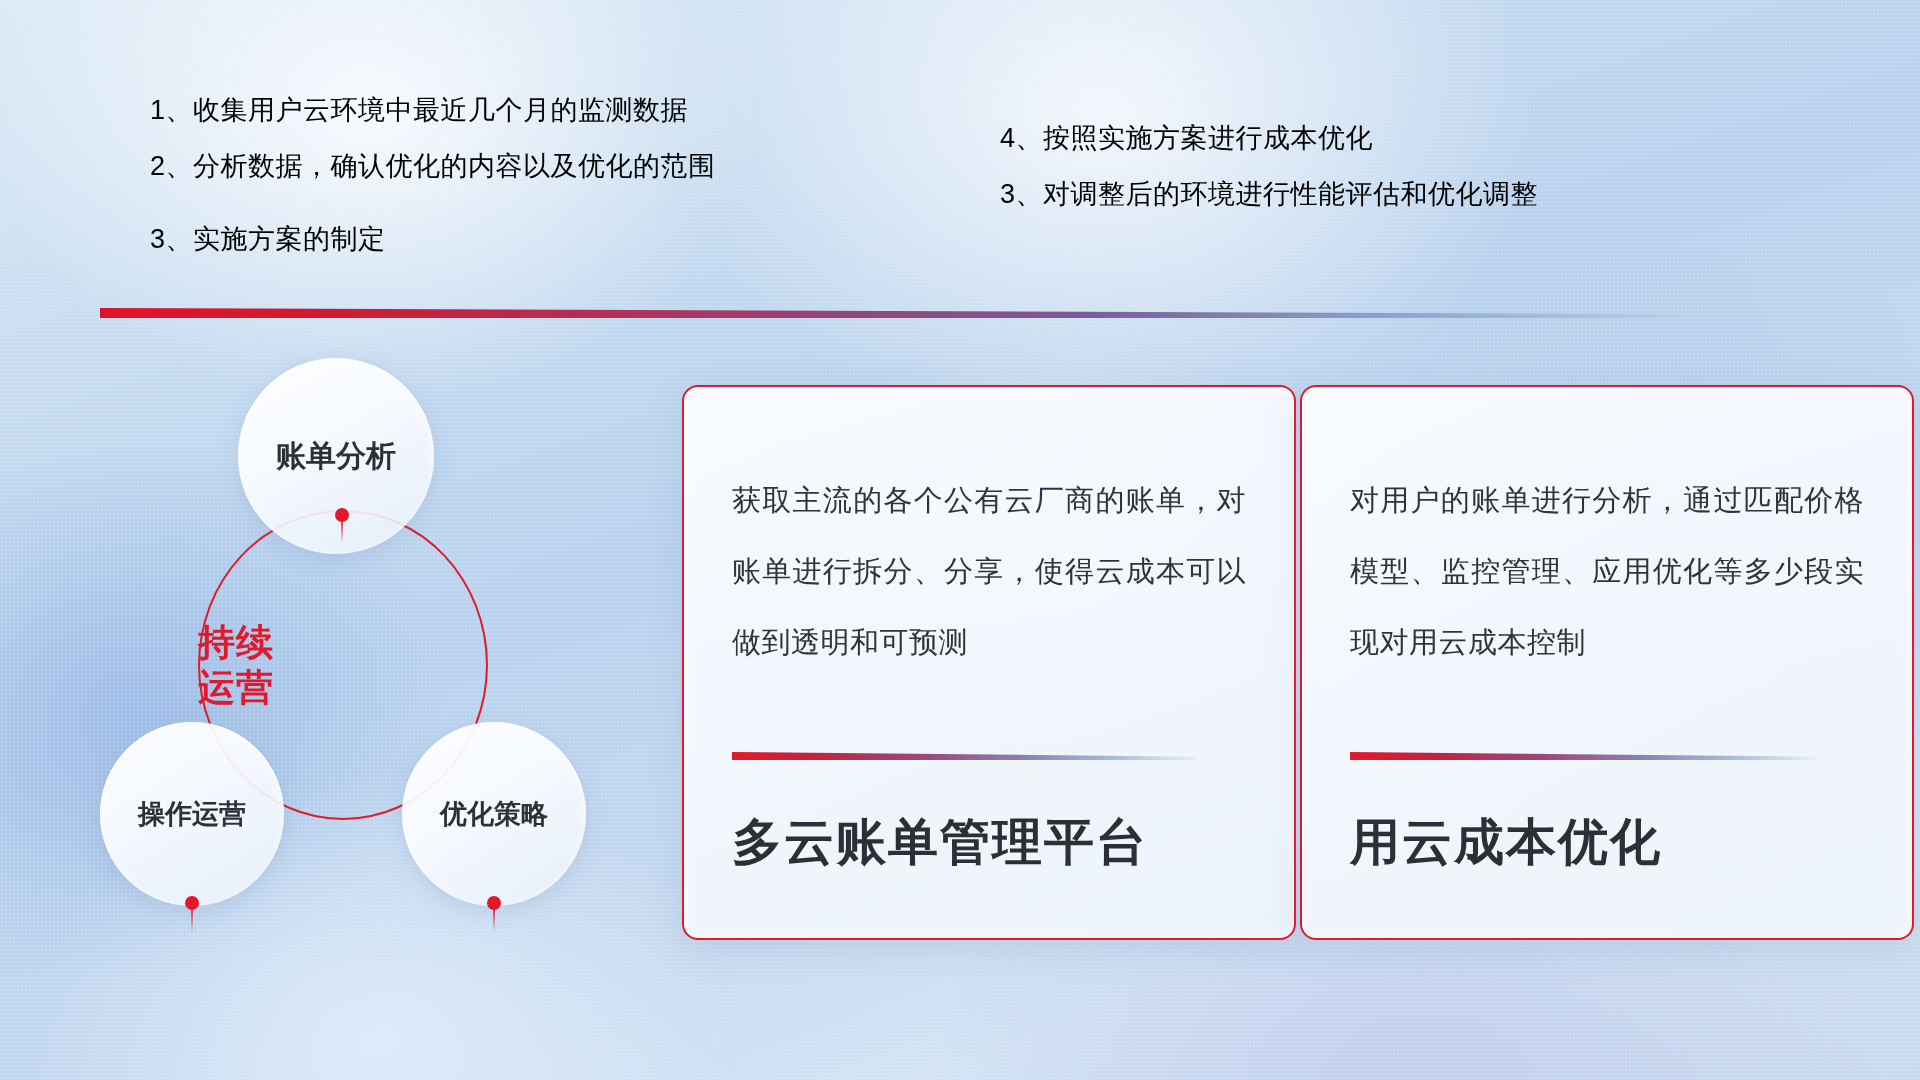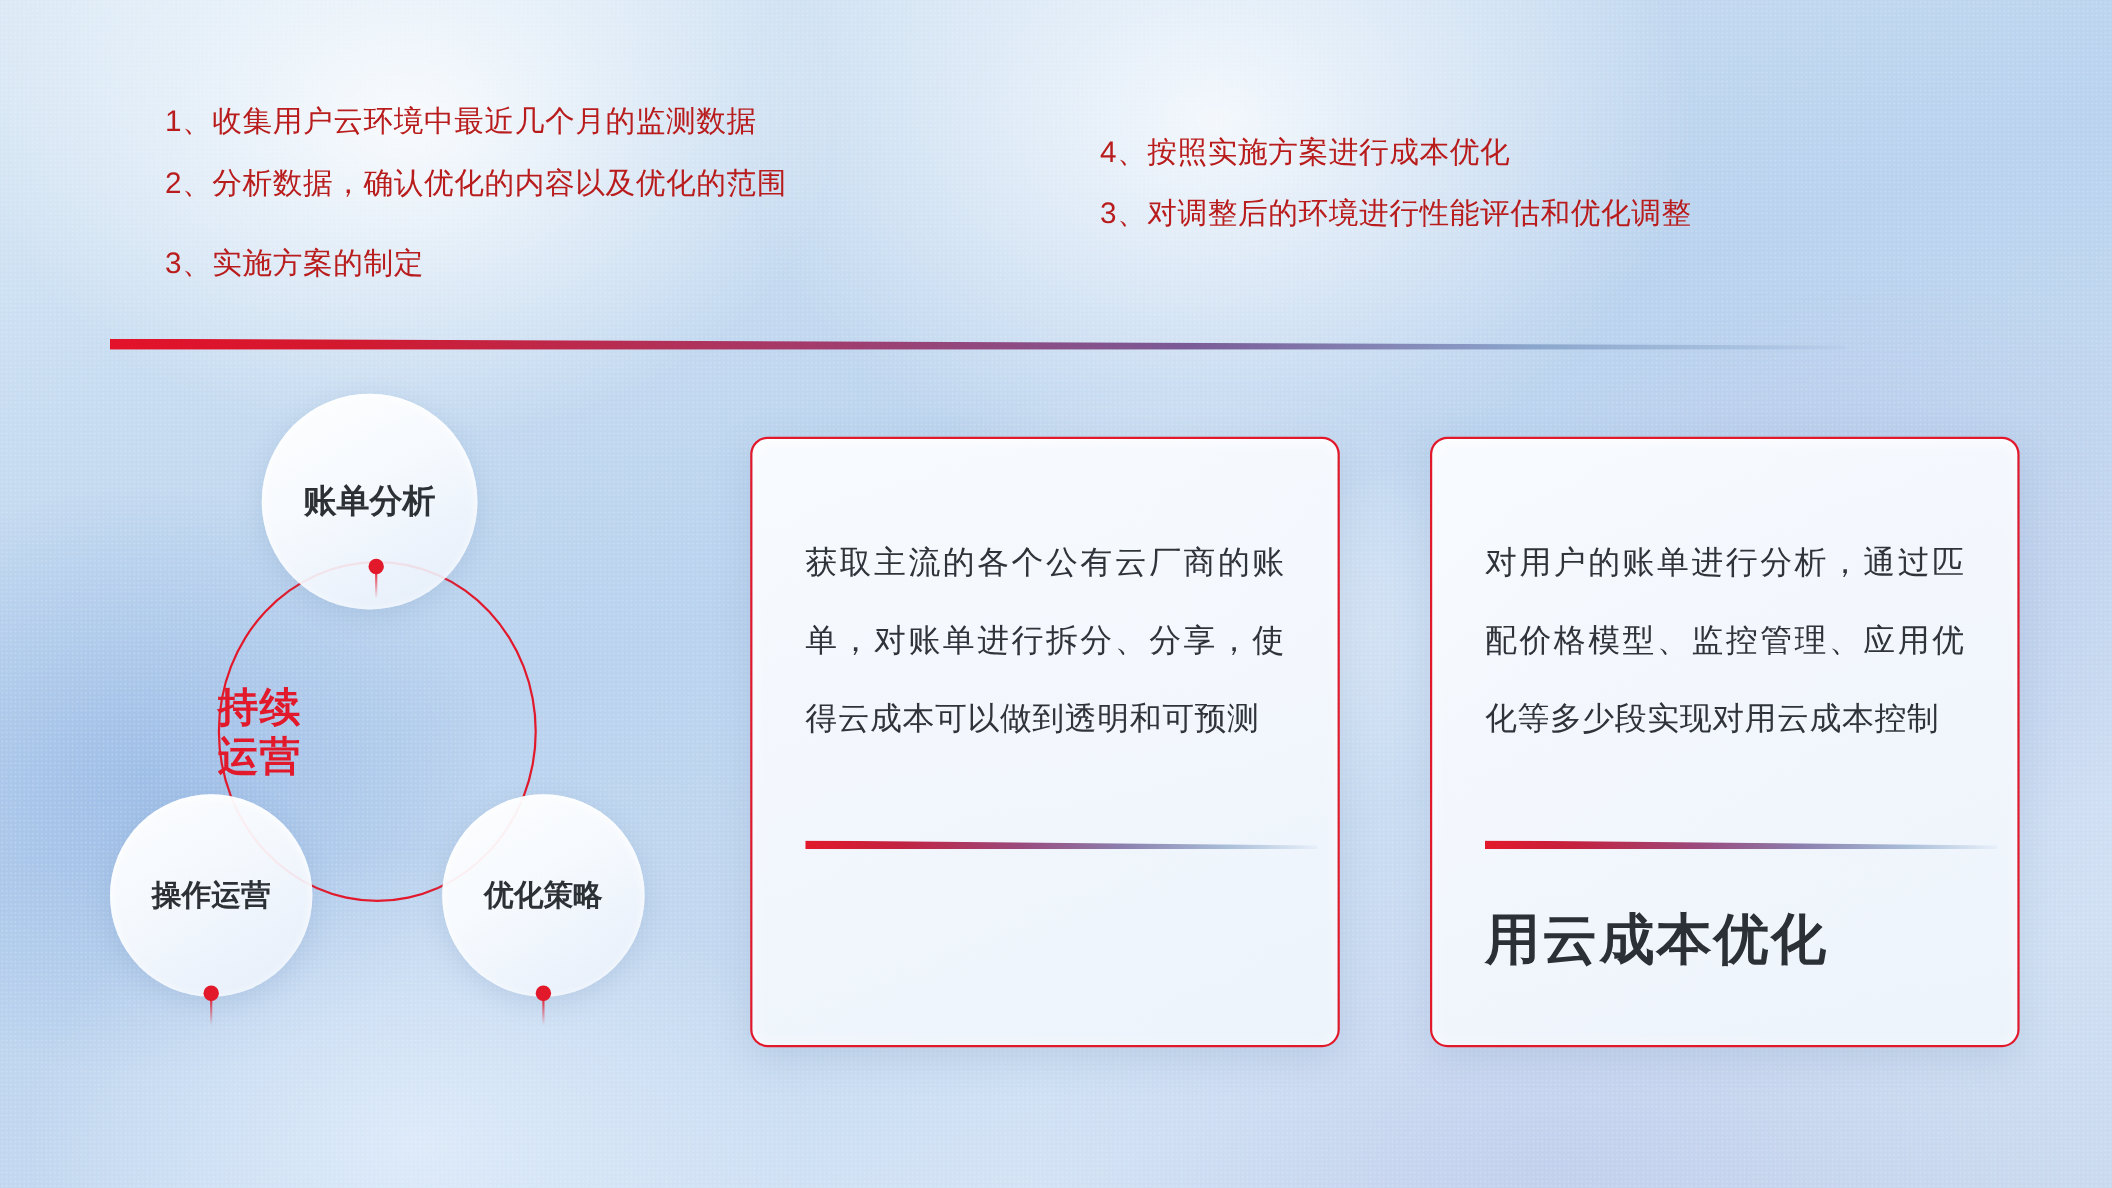--- a/index.html
+++ b/index.html
@@ -49,21 +49,21 @@
   .grain{
     position:absolute;inset:0;opacity:.30;
     background-image:radial-gradient(rgba(255,255,255,.55) 1px, rgba(255,255,255,0) 1px);
     background-size:4px 4px;
   }
 
   
   #steps{position:absolute;left:0;top:92px;width:1920px;height:160px;}
   .step{
     position:absolute;
-    color:#b91c1c;
+    color:#000000;
     font-size:27px;
     letter-spacing:.5px;
     white-space:nowrap;
   }
   .col-left .step{left:150px;}
   .col-right .step{left:1000px;}
   .s1{top:0px;}  .s2{top:56px;} .s3{top:112px;margin-top:17px;}
   .r1{top:28px;} .r2{top:84px;}
 
   
@@ -120,21 +120,21 @@
     width:2px;height:26px;
     background:linear-gradient(180deg,#e2192b,rgba(226,25,43,0));
   }
   .dot-top{left:245px;top:158px;}
   .dot-bl{left:95px;top:546px;}
   .dot-br{left:397px;top:546px;}
 
   
   #cards{position:absolute;left:682px;top:385px;width:1180px;height:555px;}
   .card{
-    position:absolute;top:12px;width:536px;height:555px;
+    position:absolute;top:0;width:614px;height:555px;
     box-sizing:border-box;
     border:2px solid #e2192b;
     border-radius:16px;
     background:linear-gradient(158deg, rgba(250,252,255,.96) 0%, rgba(246,249,254,.94) 40%, rgba(239,245,252,.93) 100%);
     box-shadow:0 10px 34px rgba(110,140,180,.20), inset 0 2px 14px rgba(255,255,255,.85);
     padding:78px 48px 0 48px;
   }
   .card-1{left:0px;}
   .card-2{left:618px;}
 
@@ -216,20 +216,21 @@
   <div class="dot dot-top"></div>
   <div class="dot dot-bl"></div>
   <div class="dot dot-br"></div>
 </div>
 
 <div id="cards">
 
   <div class="card card-1">
     <div class="card-body">获取主流的各个公有云厂商的账单，对账单进行拆分、分享，使得云成本可以做到透明和可预测</div>
     <div class="card-divider"></div>
+    <div class="card-title">多云账单管理平台</div>
   </div>
 
   <div class="card card-2">
     <div class="card-body">对用户的账单进行分析，通过匹配价格模型、监控管理、应用优化等多少段实现对用云成本控制</div>
     <div class="card-divider"></div>
     <div class="card-title">用云成本优化</div>
   </div>
 
 </div>
 

